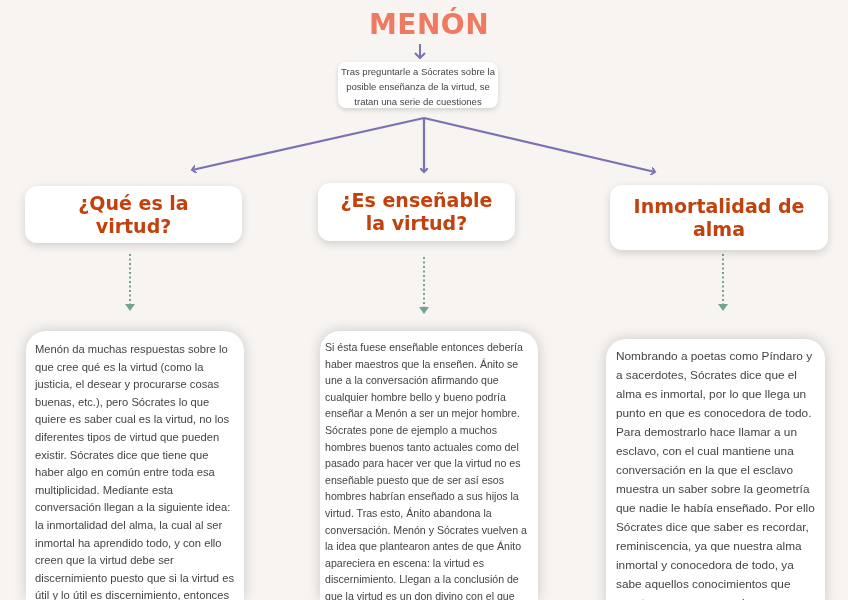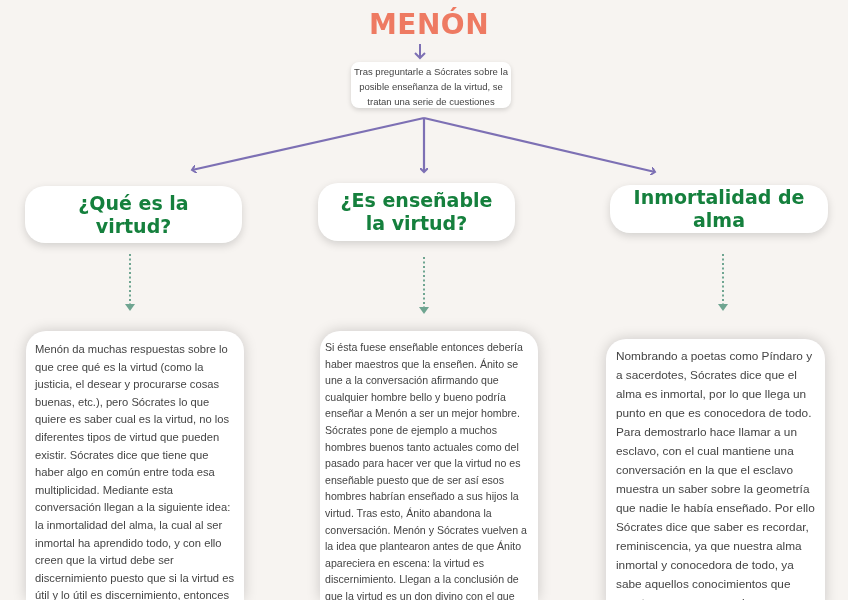--- a/index.html
+++ b/index.html
@@ -16,28 +16,27 @@
     font-weight: bold; font-size: 28px;
     color: #ee7a62; letter-spacing: 0.5px;
   }
   .intro {
     position: absolute; left: 338px; top: 62px; width: 160px; height: 46px;
     background: #fff; border-radius: 8px;
     box-shadow: 0 2px 5px rgba(0,0,0,0.15);
     font-size: 9.5px; line-height: 15px; color: #444;
     text-align: center; padding: 2px 2px; box-sizing: border-box;
     font-family: "Liberation Sans", sans-serif;
-    margin-left: 13px;
   }
   svg.lines { position: absolute; left: 0; top: 0; }
   .head {
-    position: absolute; background: #fff; border-radius: 20px;
+    position: absolute; background: #fff; border-radius: 12px;
     box-shadow: 0 3px 8px rgba(0,0,0,0.15);
     display: flex; align-items: center; justify-content: center;
-    text-align: center; font-weight: bold; color: #15803d;
+    text-align: center; font-weight: bold; color: #c2410c;
     font-size: 19px; line-height: 23px; box-sizing: border-box; padding: 0 14px;
     font-family: "DejaVu Sans", sans-serif;
   }
   .card {
     position: absolute; background: #fff;
     border-radius: 20px 20px 0 0;
     box-shadow: 0 0 14px rgba(0,0,0,0.18);
     box-sizing: border-box; color: #444;
     font-family: "Liberation Sans", sans-serif;
   }
@@ -75,21 +74,21 @@
   <g>
     <line x1="723" y1="254" x2="723" y2="304" stroke="#6fa591" stroke-width="2" stroke-dasharray="2,2.5"></line>
     <path d="M718,304 L728,304 L723,311 Z" fill="#6fa591"></path>
   </g>
 </svg>
 
 <div class="intro">Tras preguntarle a Sócrates sobre la posible enseñanza de la virtud, se tratan una serie de cuestiones</div>
 
 <div class="head" style="left:25px; top:186px; width:217px; height:57px;">¿Qué es la virtud?</div>
 <div class="head" style="left:318px; top:183px; width:197px; height:58px;">¿Es enseñable la virtud?</div>
-<div class="head" style="left:610px; top:185px; width:218px; height:48px;">Inmortalidad de alma</div>
+<div class="head" style="left:610px; top:185px; width:218px; height:65px;">Inmortalidad de alma</div>
 
 <div class="card" style="left:26px; top:331px; width:218px; height:269px; padding:10px 8px 0 9px; font-size:11.2px; line-height:17.6px;">
   <p>Menón da muchas respuestas sobre lo que cree qué es la virtud (como la justicia, el desear y procurarse cosas buenas, etc.), pero Sócrates lo que quiere es saber cual es la virtud, no los diferentes tipos de virtud que pueden existir. Sócrates dice que tiene que haber algo en común entre toda esa multiplicidad. Mediante esta conversación llegan a la siguiente idea: la inmortalidad del alma, la cual al ser inmortal ha aprendido todo, y con ello creen que la virtud debe ser discernimiento puesto que si la virtud es útil y lo útil es discernimiento, entonces el discernimiento es la virtud.</p>
 </div>
 <div class="card" style="left:320px; top:331px; width:218px; height:269px; padding:8px 6px 0 5px; font-size:10.6px; line-height:16.6px;">
   <p>Si ésta fuese enseñable entonces debería haber maestros que la enseñen. Ánito se une a la conversación afirmando que cualquier hombre bello y bueno podría enseñar a Menón a ser un mejor hombre. Sócrates pone de ejemplo a muchos hombres buenos tanto actuales como del pasado para hacer ver que la virtud no es enseñable puesto que de ser así esos hombres habrían enseñado a sus hijos la virtud. Tras esto, Ánito abandona la conversación. Menón y Sócrates vuelven a la idea que plantearon antes de que Ánito apareciera en escena: la virtud es discernimiento. Llegan a la conclusión de que la virtud es un don divino con el que solo algunos nacen.</p>
 </div>
 <div class="card" style="left:606px; top:331px; width:219px; height:269px; padding:8px 4px 0 10px; font-size:11.8px; line-height:19px;margin-top:8px;">
   <p>Nombrando a poetas como Píndaro y a sacerdotes, Sócrates dice que el alma es inmortal, por lo que llega un punto en que es conocedora de todo. Para demostrarlo hace llamar a un esclavo, con el cual mantiene una conversación en la que el esclavo muestra un saber sobre la geometría que nadie le había enseñado. Por ello Sócrates dice que saber es recordar, reminiscencia, ya que nuestra alma inmortal y conocedora de todo, ya sabe aquellos conocimientos que nosotros no creemos saber.</p>
 </div>

